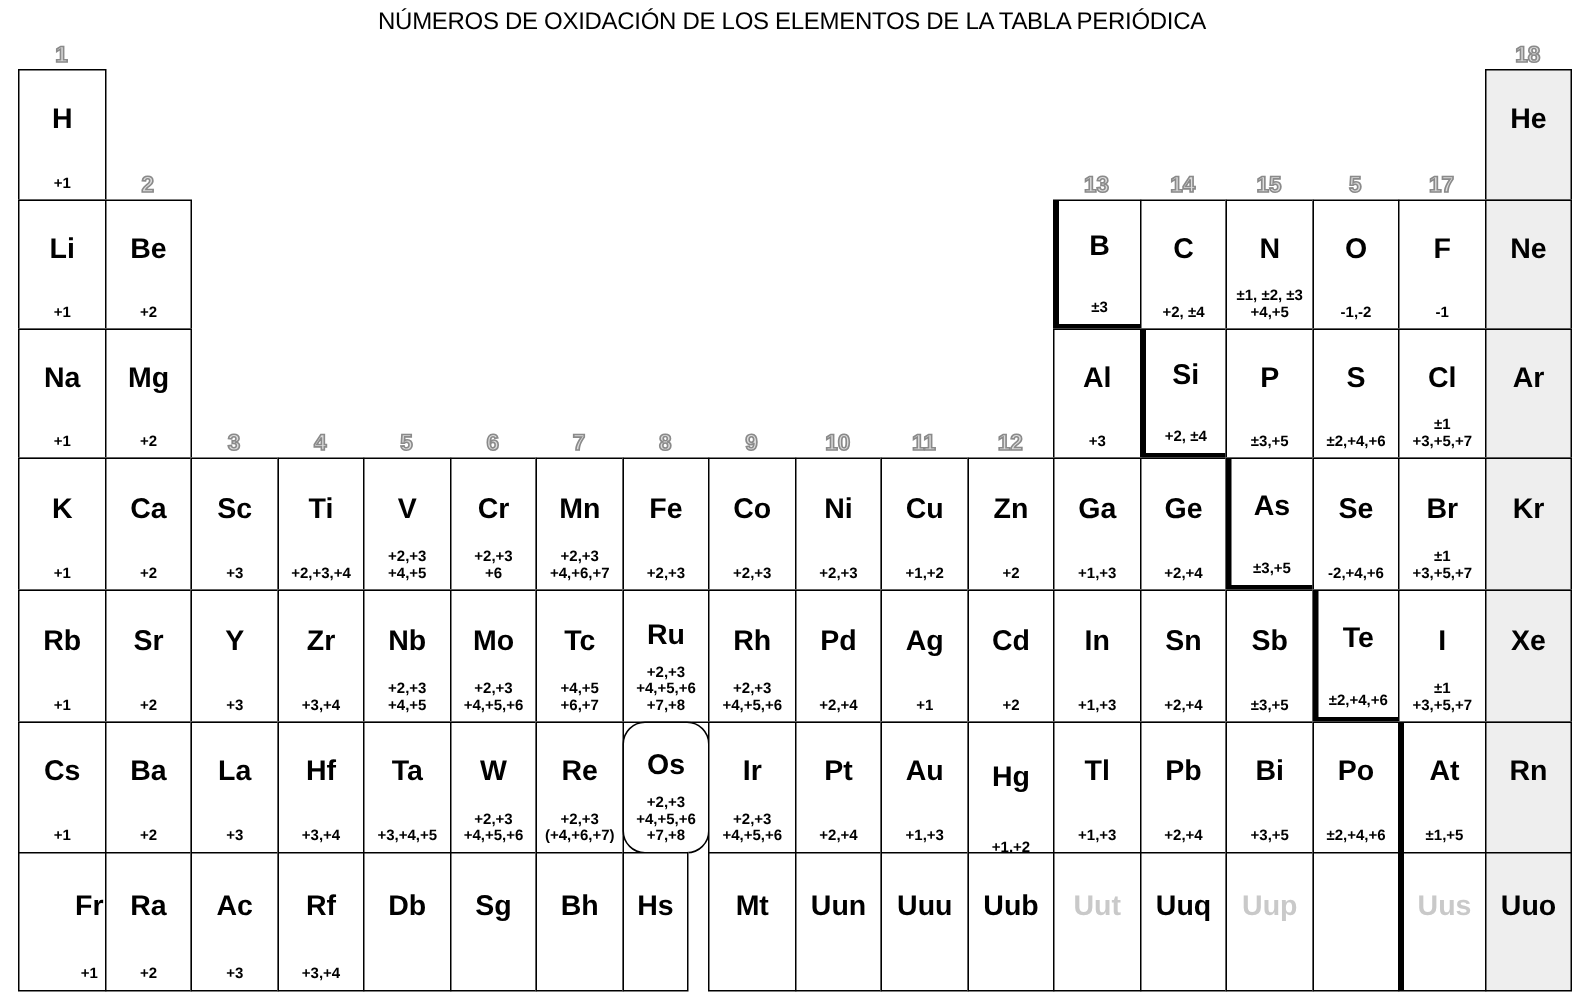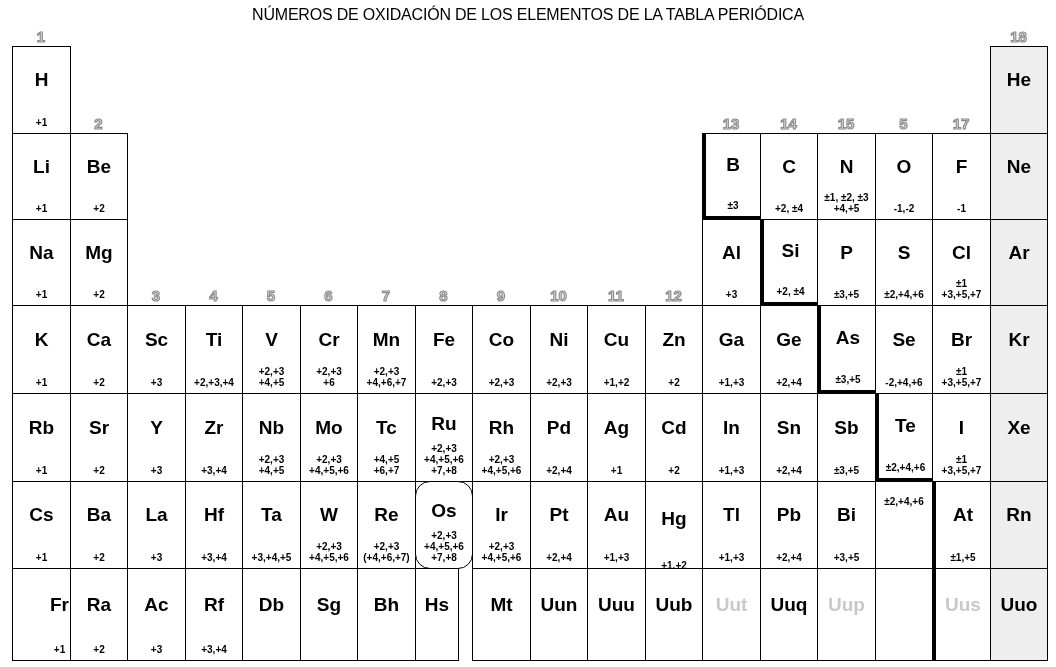--- a/index.html
+++ b/index.html
@@ -462,20 +462,21 @@
           <span>+2,+4</span>
         </div>
       </div>
       <div class="cell" style="left: 817px; top: 481px; width: 59px; height: 88px;">
         <div class="sym">Bi</div>
         <div class="ox">
           <span>+3,+5</span>
         </div>
       </div>
       <div class="cell" style="left: 875px; top: 481px; width: 58px; height: 88px;">
+        <div class="sym">Po</div>
         <div class="ox">
           <span>±2,+4,+6</span>
         </div>
       </div>
       <div class="cell st-l" style="left: 932px; top: 481px; width: 59px; height: 88px;">
         <div class="sym">At</div>
         <div class="ox">
           <span>±1,+5</span>
         </div>
       </div>

